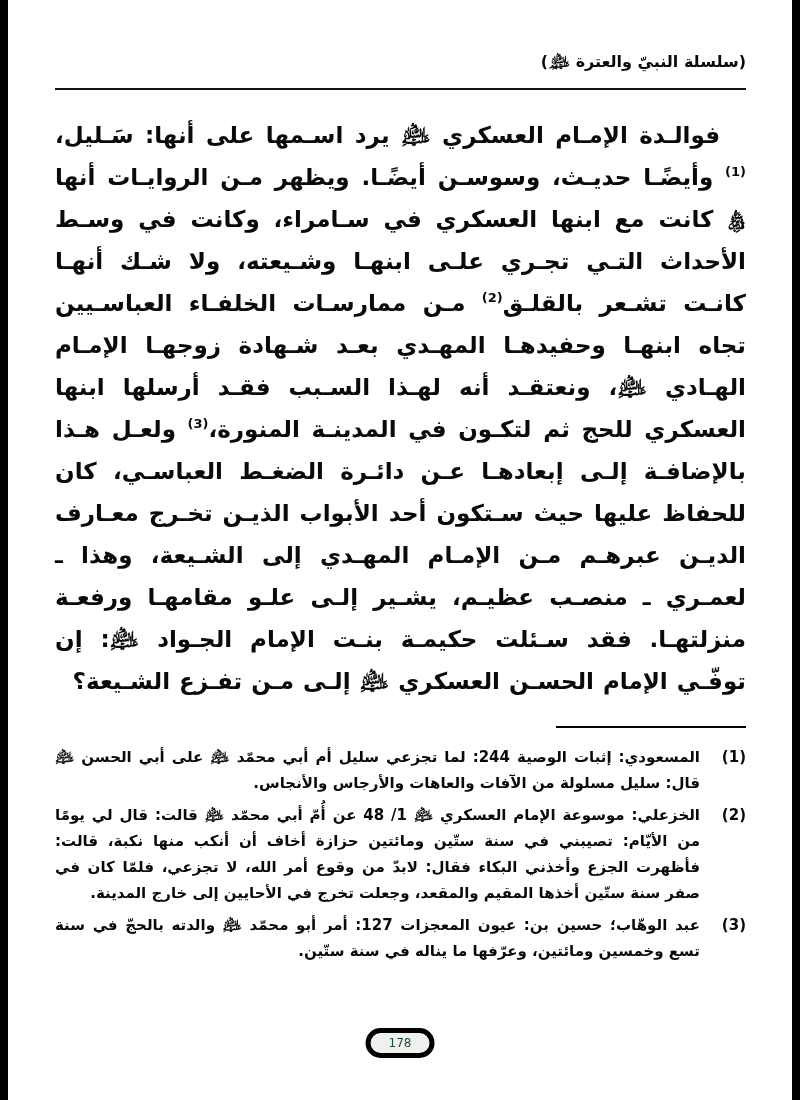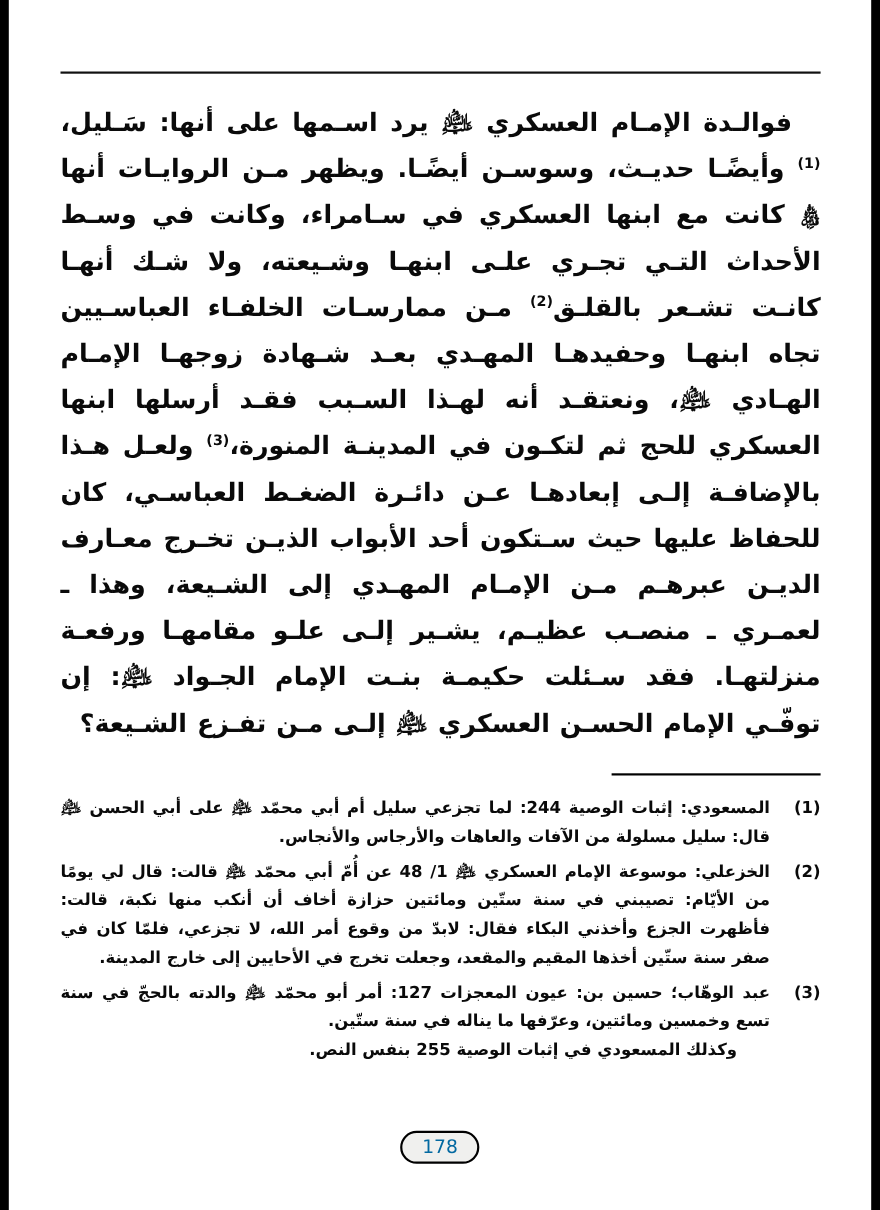--- a/index.html
+++ b/index.html
@@ -81,37 +81,38 @@
   }
   .fn-addendum {
     padding-right: 30px;
   }
 
   .page-number-badge {
     position: absolute;
     bottom: 42px;
     left: 50%;
     transform: translateX(-50%);
-    border: 2px solid #000000;
+    border: 5px solid #000000;
     background: #f0f0ee;
     border-radius: 16px;
     padding: 3px 18px;
-    font-size: 17px;
-    color: #0369a1;
+    font-size: 12px;
+    color: #14532d;
   }
 </style>
 </head>
 <body>
 
 <div class="edge left-edge"></div>
 <div class="edge right-edge"></div>
 
 <div class="content" dir="rtl" lang="ar">
 
   <header class="running-head">
+    <span>(سلسلة النبيّ والعترة ﵈)</span>
   </header>
 
   <div class="header-rule"></div>
 
   <main>
     <p class="body-text"><span>فوالـدة الإمـام العسكري ﵇ يرد اسـمها على أنها: سَـليل،</span><sup class="fn-ref">(1)</sup><span> وأيضًـا حديـث، وسوسـن أيضًـا. ويظهر مـن الروايـات أنها ﵋ كانت مع ابنها العسكري في سـامراء، وكانت في وسـط الأحداث التـي تجـري علـى ابنهـا وشـيعته، ولا شـك أنهـا كانـت تشـعر بالقلـق</span><sup class="fn-ref">(2)</sup><span> مـن ممارسـات الخلفـاء العباسـيين تجاه ابنهـا وحفيدهـا المهـدي بعـد شـهادة زوجهـا الإمـام الهـادي ﵇، ونعتقـد أنه لهـذا السـبب فقـد أرسلها ابنها العسكري للحج ثم لتكـون في المدينـة المنورة،</span><sup class="fn-ref">(3)</sup><span> ولعـل هـذا بالإضافـة إلـى إبعادهـا عـن دائـرة الضغـط العباسـي، كان للحفاظ عليها حيث سـتكون أحد الأبواب الذيـن تخـرج معـارف الديـن عبرهـم مـن الإمـام المهـدي إلى الشـيعة، وهذا ـ لعمـري ـ منصـب عظيـم، يشـير إلـى علـو مقامهـا ورفعـة منزلتهـا. فقد سـئلت حكيمـة بنـت الإمام الجـواد ﵇: إن توفّـي الإمام الحسـن العسكري ﵇ إلـى مـن تفـزع الشـيعة؟</span></p>
   </main>
 
   <div class="fn-separator"></div>
 
@@ -121,21 +122,20 @@
       <div class="fn-text">المسعودي: إثبات الوصية 244: لما تجزعي سليل أم أبي محمّد ﵇ على أبي الحسن ﵇ قال: سليل مسلولة من الآفات والعاهات والأرجاس والأنجاس.</div>
     </div>
     <div class="footnote">
       <span class="fn-num">(2)</span>
       <div class="fn-text">الخزعلي: موسوعة الإمام العسكري ﵇ 1/ 48 عن أُمّ أبي محمّد ﵇ قالت: قال لي يومًا من الأيّام: تصيبني في سنة ستّين ومائتين حزازة أخاف أن أنكب منها نكبة، قالت: فأظهرت الجزع وأخذني البكاء فقال: لابدّ من وقوع أمر الله، لا تجزعي، فلمّا كان في صفر سنة ستّين أخذها المقيم والمقعد، وجعلت تخرج في الأحايين إلى خارج المدينة.</div>
     </div>
     <div class="footnote">
       <span class="fn-num">(3)</span>
       <div class="fn-text">
         <div>عبد الوهّاب؛ حسين بن: عيون المعجزات 127: أمر أبو محمّد ﵇ والدته بالحجّ في سنة تسع وخمسين ومائتين، وعرّفها ما يناله في سنة ستّين.</div>
-        <div class="fn-addendum">وكذلك المسعودي في إثبات الوصية 255 بنفس النص.</div>
       </div>
     </div>
   </section>
 
 </div>
 
 <div class="page-number-badge">
   <span>178</span>
 </div>
 

